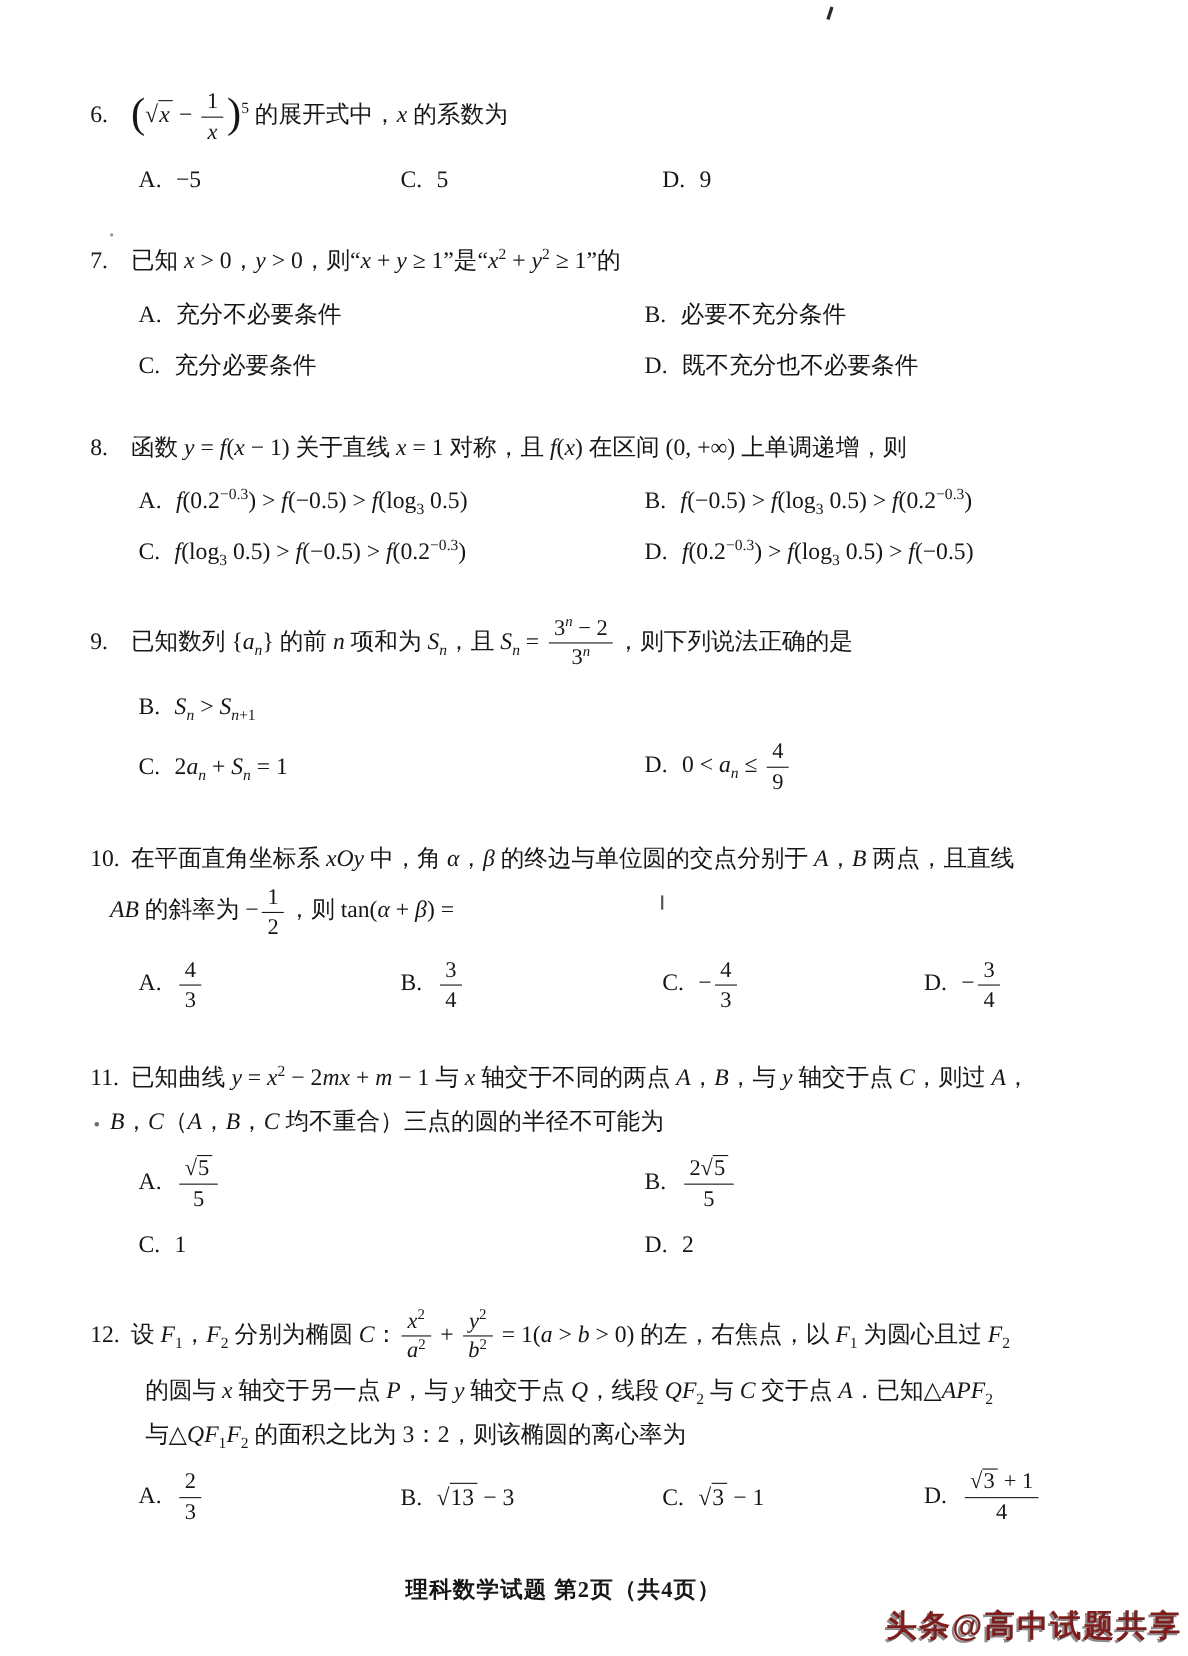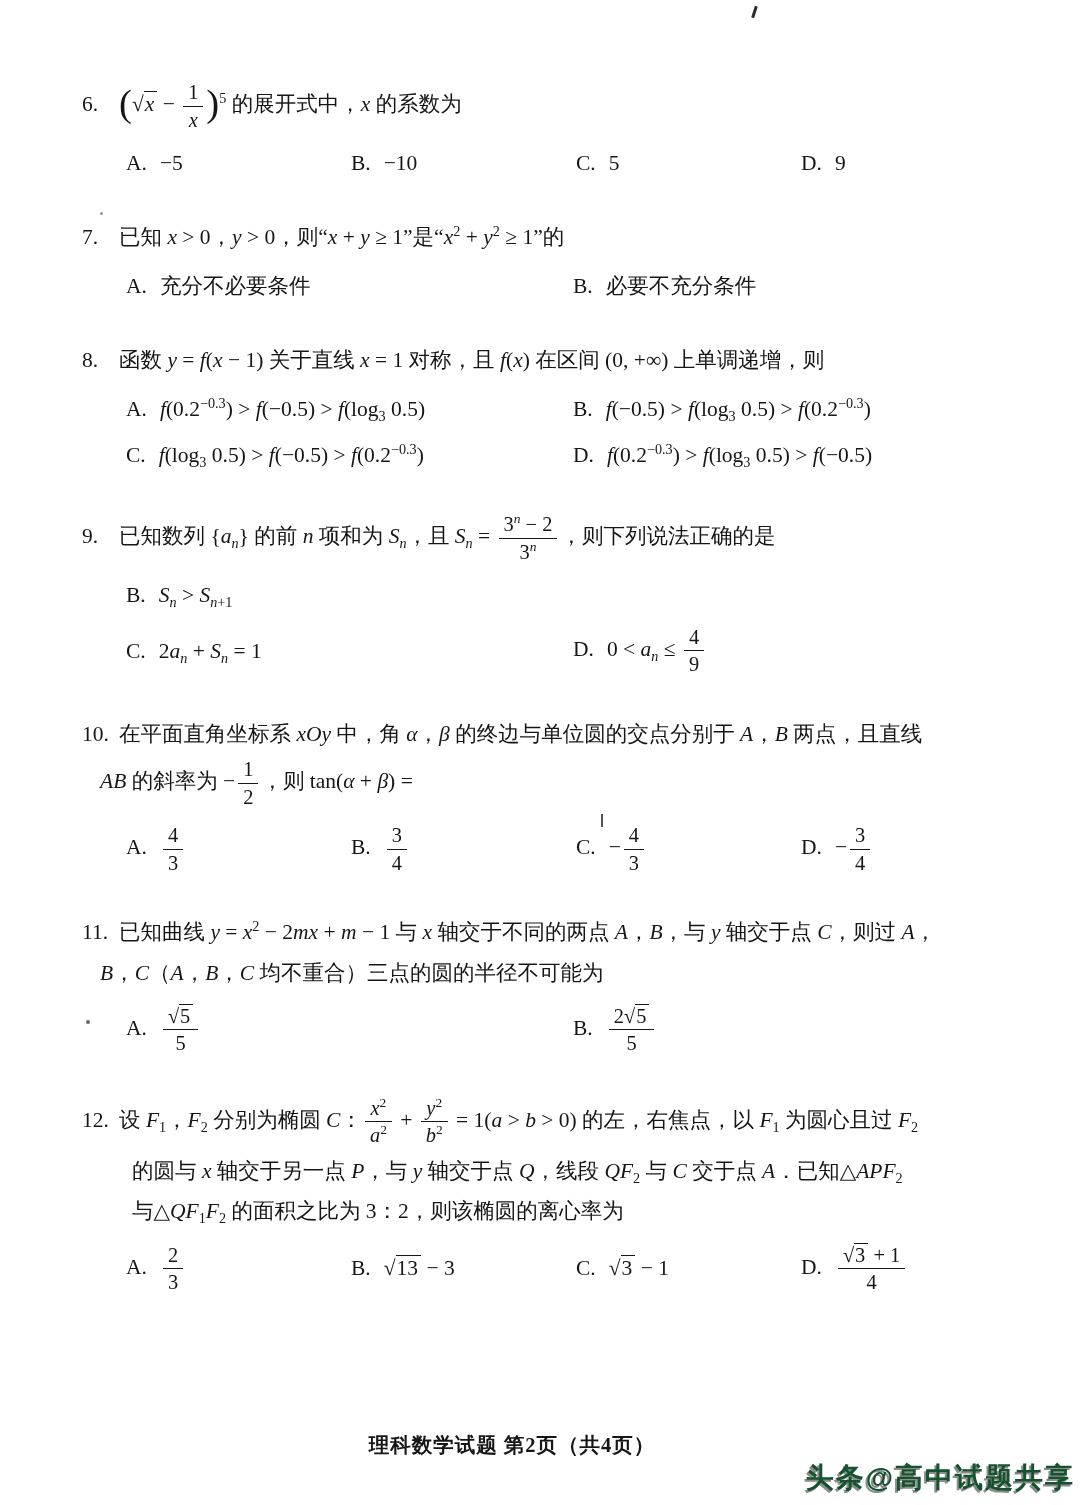--- a/index.html
+++ b/index.html
@@ -7,21 +7,21 @@
     width:1080px;height:1505px;background:#ffffff;position:relative;overflow:hidden;
     font-family:"Liberation Serif","DejaVu Serif",serif;color:#161616;
   }
   .page{position:absolute;inset:0;padding:80px 52px 0 82px;box-sizing:border-box;}
   .question{margin-bottom:40px;font-size:21.5px;line-height:1.6;}
   .stem-line{margin-bottom:2px;}
   .stem-line + .stem-line{margin-top:6px;}
   .qnum{display:inline-block;min-width:37px;}
   .indent-sm{padding-left:18px;}
   .indent-lg{padding-left:50px;}
-  .q-options{display:flex;align-items:center;padding-left:44px;margin-top:14px;}
+  .q-options{display:flex;align-items:center;padding-left:44px;margin-top:14px;gap:13px;}
   .q-options + .q-options{margin-top:12px;}
   .cols4 .opt{flex:0 0 225px;}
   .cols4 .opt:last-child{flex:0 0 auto;}
   .cols2 .opt{flex:0 0 447px;}
   .cols2 .opt:last-child{flex:0 0 auto;}
   .opt{white-space:nowrap;}
   .opt-label{margin-right:13px;}
   i{font-style:italic;}
   sup{font-size:66%;line-height:0;}
   sub{font-size:66%;line-height:0;}
@@ -30,52 +30,55 @@
   .frac .den{display:block;padding:1px 5px 0;}
   .sqrt{white-space:nowrap;}
   .sqrt .rad{border-top:1.6px solid #161616;padding:0 3px 0 1px;}
   .bp{font-size:180%;vertical-align:middle;line-height:1;font-weight:300;position:relative;top:-3px;}
   .footer{position:absolute;left:0;right:0;bottom:46px;text-align:center;}
   .footer span{display:inline-block;transform:translateX(-28px);font-size:20.5px;font-weight:bold;letter-spacing:1px;}
   .watermark{
     position:absolute;right:5px;bottom:8px;
     font-family:"Liberation Sans","DejaVu Sans",sans-serif;
     font-size:28px;font-weight:bold;letter-spacing:2px;
-    color:#14532d;text-shadow:-2px 2px 0 #8c8c8c;text-align:center;
+    color:#7f1d1d;text-shadow:-2px 2px 0 #8c8c8c;text-align:center;
   }
   .artifact{position:absolute;background:#2a2a2a;}
   .a1{left:753px;top:6px;width:3px;height:12px;transform:rotate(18deg);}
   .a2{left:601px;top:814px;width:2px;height:13px;opacity:.8;}
   .a3{left:86px;top:1020px;width:4px;height:4px;border-radius:50%;opacity:.7;}
   .a4{left:100px;top:212px;width:3px;height:3px;border-radius:50%;opacity:.5;}
 </style>
 </head>
 <body>
 
 <div class="page">
 
   <div class="question">
     <div class="stem-line">
       <span class="qnum">6.</span><span><span class="bp">(</span><span class="sqrt">√<span class="rad"><i>x</i></span></span> − <span class="frac"><span class="num">1</span><span class="den"><i>x</i></span></span><span class="bp">)</span><sup>5</sup> 的展开式中，<i>x</i> 的系数为</span>
     </div>
     <div class="q-options cols4">
       <span class="opt"><span class="opt-label">A.</span><span>−5</span></span>
-      <span class="opt"><span class="opt-label">B.</span><span>−10</span></span>
       <span class="opt"><span class="opt-label">C.</span><span>5</span></span>
       <span class="opt"><span class="opt-label">D.</span><span>9</span></span>
     </div>
   </div>
 
   <div class="question">
     <div class="stem-line">
       <span class="qnum">7.</span><span>已知 <i>x</i> &gt; 0，<i>y</i> &gt; 0，则“<i>x</i> + <i>y</i> ≥ 1”是“<i>x</i><sup>2</sup> + <i>y</i><sup>2</sup> ≥ 1”的</span>
     </div>
     <div class="q-options cols2">
       <span class="opt"><span class="opt-label">A.</span><span>充分不必要条件</span></span>
       <span class="opt"><span class="opt-label">B.</span><span>必要不充分条件</span></span>
+    </div>
+    <div class="q-options cols2">
+      <span class="opt"><span class="opt-label">C.</span><span>充分必要条件</span></span>
+      <span class="opt"><span class="opt-label">D.</span><span>既不充分也不必要条件</span></span>
     </div>
   </div>
 
   <div class="question">
     <div class="stem-line">
       <span class="qnum">8.</span><span>函数 <i>y</i> = <i>f</i>(<i>x</i> − 1) 关于直线 <i>x</i> = 1 对称，且 <i>f</i>(<i>x</i>) 在区间 (0, +∞) 上单调递增，则</span>
     </div>
     <div class="q-options cols2">
       <span class="opt"><span class="opt-label">A.</span><span><i>f</i>(0.2<sup>−0.3</sup>) &gt; <i>f</i>(−0.5) &gt; <i>f</i>(log<sub>3</sub> 0.5)</span></span>
       <span class="opt"><span class="opt-label">B.</span><span><i>f</i>(−0.5) &gt; <i>f</i>(log<sub>3</sub> 0.5) &gt; <i>f</i>(0.2<sup>−0.3</sup>)</span></span>
@@ -118,20 +121,24 @@
     <div class="stem-line">
       <span class="qnum">11.</span><span>已知曲线 <i>y</i> = <i>x</i><sup>2</sup> − 2<i>mx</i> + <i>m</i> − 1 与 <i>x</i> 轴交于不同的两点 <i>A</i>，<i>B</i>，与 <i>y</i> 轴交于点 <i>C</i>，则过 <i>A</i>，</span>
     </div>
     <div class="stem-line indent-sm">
       <span><i>B</i>，<i>C</i>（<i>A</i>，<i>B</i>，<i>C</i> 均不重合）三点的圆的半径不可能为</span>
     </div>
     <div class="q-options cols2">
       <span class="opt"><span class="opt-label">A.</span><span><span class="frac"><span class="num"><span class="sqrt">√<span class="rad">5</span></span></span><span class="den">5</span></span></span></span>
       <span class="opt"><span class="opt-label">B.</span><span><span class="frac"><span class="num">2<span class="sqrt">√<span class="rad">5</span></span></span><span class="den">5</span></span></span></span>
     </div>
+    <div class="q-options cols2">
+      <span class="opt"><span class="opt-label">C.</span><span>1</span></span>
+      <span class="opt"><span class="opt-label">D.</span><span>2</span></span>
+    </div>
   </div>
 
   <div class="question">
     <div class="stem-line">
       <span class="qnum">12.</span><span>设 <i>F</i><sub>1</sub>，<i>F</i><sub>2</sub> 分别为椭圆 <i>C</i>：<span class="frac"><span class="num"><i>x</i><sup>2</sup></span><span class="den"><i>a</i><sup>2</sup></span></span> + <span class="frac"><span class="num"><i>y</i><sup>2</sup></span><span class="den"><i>b</i><sup>2</sup></span></span> = 1(<i>a</i> &gt; <i>b</i> &gt; 0) 的左，右焦点，以 <i>F</i><sub>1</sub> 为圆心且过 <i>F</i><sub>2</sub></span>
     </div>
     <div class="stem-line indent-lg">
       <span>的圆与 <i>x</i> 轴交于另一点 <i>P</i>，与 <i>y</i> 轴交于点 <i>Q</i>，线段 <i>QF</i><sub>2</sub> 与 <i>C</i> 交于点 <i>A</i>．已知△<i>APF</i><sub>2</sub></span>
     </div>
     <div class="stem-line indent-lg">

